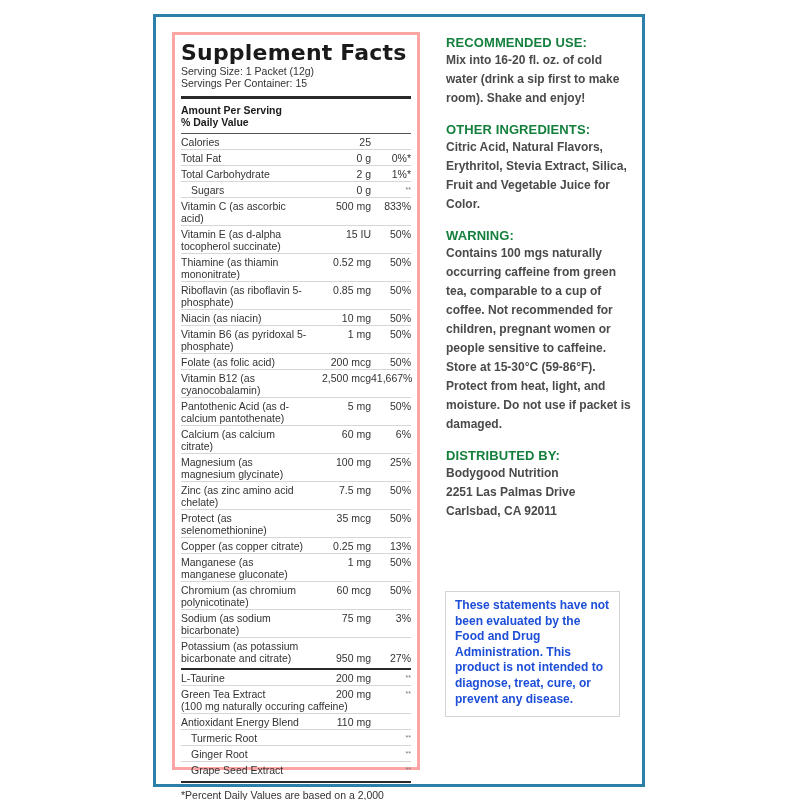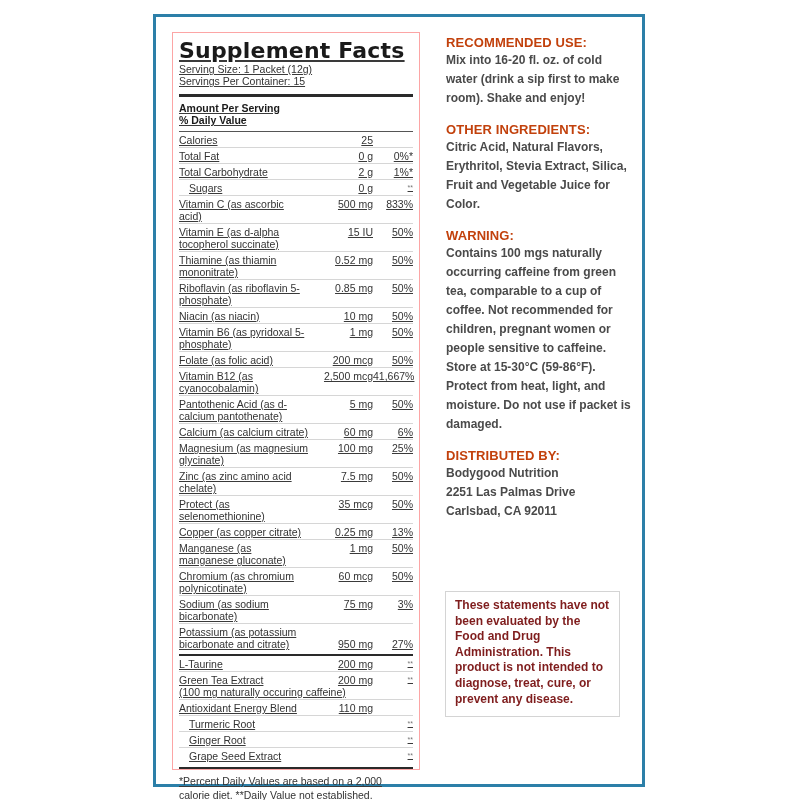--- a/index.html
+++ b/index.html
@@ -6,23 +6,22 @@
   html, body { width: 800px; height: 800px; background: #ffffff; overflow: hidden; }
   body { position: relative; font-family: "Liberation Sans", sans-serif; color: #3a3a3a; }
 
   .outer-frame {
     position: absolute; left: 153px; top: 14px; width: 492px; height: 773px;
     border: 3px solid #2c7fa8;
   }
 
   .facts-panel {
     position: absolute; left: 172px; top: 32px; width: 248px; height: 738px;
-    border: 1px solid #fca5a5;
+    border: 3px solid #fca5a5;
     padding: 6px 6px 0 6px;
-    text-decoration: underline;
   }
   .facts-title {
     font-family: "DejaVu Sans", sans-serif; font-weight: bold;
     font-size: 22px; letter-spacing: 0.2px; color: #1a1a1a; line-height: 24px;
     white-space: nowrap;
   }
   .serving-line { font-size: 10.5px; line-height: 12px; color: #333; }
   .rule-thick { height: 0; border-top: 3px solid #2a2a2a; margin-top: 7px; }
   .rule-med { height: 0; border-top: 2px solid #2a2a2a; }
   .col-header {
@@ -40,30 +39,30 @@
   .row .amt { width: 62px; text-align: right; white-space: nowrap; flex: 0 0 auto; }
   .row .dv { width: 40px; text-align: right; white-space: nowrap; flex: 0 0 auto; }
   .row.indent .name { padding-left: 10px; }
   .row .dv.star { font-size: 7px; color: #777; }
   .footnote { font-size: 10.5px; line-height: 14px; color: #333; padding-top: 5px; }
 
   .right-col {
     position: absolute; left: 446px; top: 35px; width: 190px;
   }
   .sec-head {
-    font-weight: bold; font-size: 13px; color: #c2410c; line-height: 16px;
+    font-weight: bold; font-size: 13px; color: #15803d; line-height: 16px;
     letter-spacing: 0.1px;
   }
   .sec-body { font-size: 12px; line-height: 19px; color: #4a4a4a; font-weight: bold; }
   .sec { margin-bottom: 14px; }
 
   .disclaimer {
     position: absolute; left: 445px; top: 591px; width: 175px; height: 126px;
     border: 1px solid #d4d4d4; padding: 6px 6px 6px 9px;
-    font-weight: bold; font-size: 12px; line-height: 15.6px; color: #7f1d1d;
+    font-weight: bold; font-size: 12px; line-height: 15.6px; color: #1d4ed8;
   }
 </style>
 </head>
 <body>
 
 <div class="outer-frame"></div>
 
 <div class="facts-panel">
   <div class="facts-title">Supplement Facts</div>
   <div class="serving-line">Serving Size: 1 Packet (12g)</div>

